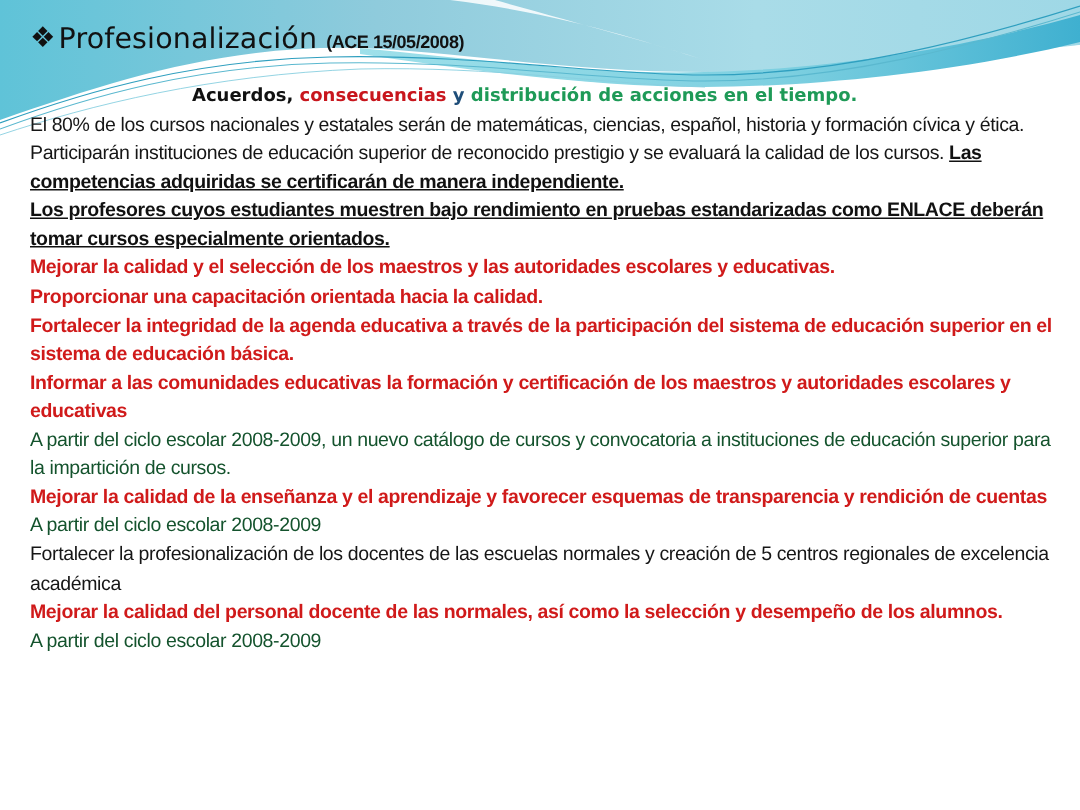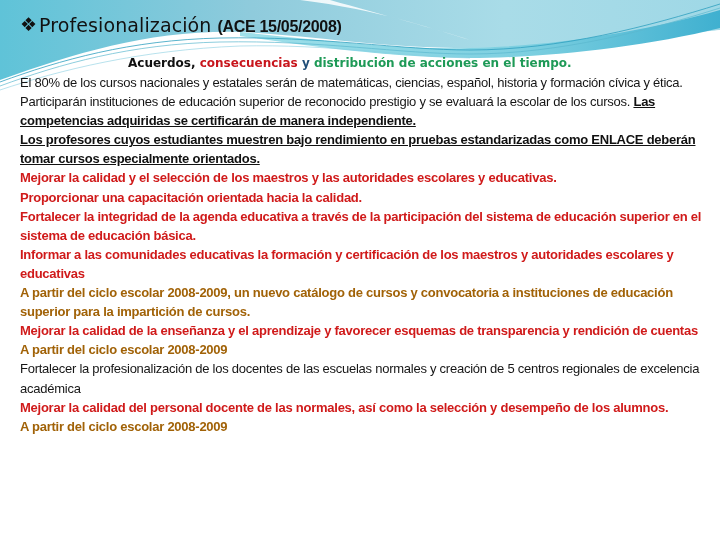--- a/index.html
+++ b/index.html
@@ -39,21 +39,21 @@
   .title-main {
     font-family: "DejaVu Sans", sans-serif;
     font-weight: normal;
     font-size: 19px;
     color: #111;
     letter-spacing: 0.1px;
   }
   .title-sub {
     font-family: "Liberation Sans", sans-serif;
     font-weight: bold;
-    font-size: 16px;
+    font-size: 12px;
     color: #111;
     margin-left: 6px;
     letter-spacing: -0.3px;
   }
   .subtitle {
     position: absolute;
     left: 128px;
     top: 56px;
     z-index: 2;
     font-family: "DejaVu Sans", sans-serif;
@@ -75,21 +75,21 @@
     font-family: "Liberation Sans", sans-serif;
     font-size: 13px;
     line-height: 19.1px;
     letter-spacing: -0.25px;
   }
   .line {
     display: block;
   }
   .c-black { color: #161616; }
   .c-red { color: #d01a1a; font-weight: bold; }
-  .c-green { color: #a16207; font-weight: bold; }
+  .c-green { color: #14532d; font-weight: normal; }
   .u-bold { font-weight: bold; text-decoration: underline; color: #111; }
 </style>
 </head>
 <body>
 
 <svg class="bg" viewBox="0 0 720 540" width="720" height="540" xmlns="http://www.w3.org/2000/svg">
   <defs>
     <linearGradient id="sky" x1="0" y1="0" x2="1" y2="0">
       <stop offset="0" stop-color="#5fc3d8"></stop>
       <stop offset="0.35" stop-color="#8fcbdc"></stop>
@@ -121,21 +121,21 @@
   <span class="title-main">Profesionalización</span>
   <span class="title-sub">(ACE 15/05/2008)</span>
 </div>
 
 <div class="subtitle">
   <span class="sub-black">Acuerdos, </span><span class="sub-red">consecuencias</span><span class="sub-blue"> y </span><span class="sub-green">distribución de acciones en el tiempo.</span>
 </div>
 
 <div class="content">
   <span class="line c-black">El 80% de los cursos nacionales y estatales serán de matemáticas, ciencias, español, historia y formación cívica y ética.</span>
-  <span class="line"><span class="c-black">Participarán instituciones de educación superior de reconocido prestigio y se evaluará la escolar de los cursos. </span><span class="u-bold">Las competencias adquiridas se certificarán de manera independiente.</span></span>
+  <span class="line"><span class="c-black">Participarán instituciones de educación superior de reconocido prestigio y se evaluará la calidad de los cursos. </span><span class="u-bold">Las competencias adquiridas se certificarán de manera independiente.</span></span>
   <span class="line u-bold">Los profesores cuyos estudiantes muestren bajo rendimiento en pruebas estandarizadas como ENLACE deberán tomar cursos especialmente orientados.</span>
   <span class="line c-red">Mejorar la calidad y el selección de los maestros y las autoridades escolares y educativas.</span>
   <span class="line c-red">Proporcionar una capacitación orientada hacia la calidad.</span>
   <span class="line c-red">Fortalecer la integridad de la agenda educativa a través de la participación del sistema de educación superior en el sistema de educación básica.</span>
   <span class="line c-red">Informar a las comunidades educativas la   formación y certificación de los maestros y autoridades escolares y educativas</span>
   <span class="line c-green">A partir del ciclo escolar 2008-2009, un nuevo catálogo de cursos y convocatoria a instituciones de educación superior para la impartición de cursos.</span>
   <span class="line c-red">Mejorar la calidad de la enseñanza y el aprendizaje y  favorecer esquemas de transparencia y rendición de cuentas</span>
   <span class="line c-green">A partir del ciclo escolar 2008-2009</span>
   <span class="line c-black">Fortalecer la profesionalización de los docentes de las escuelas normales y creación de 5 centros regionales de excelencia académica</span>
   <span class="line c-red">Mejorar la calidad del personal docente de las normales, así como la selección  y desempeño de los alumnos.</span>

